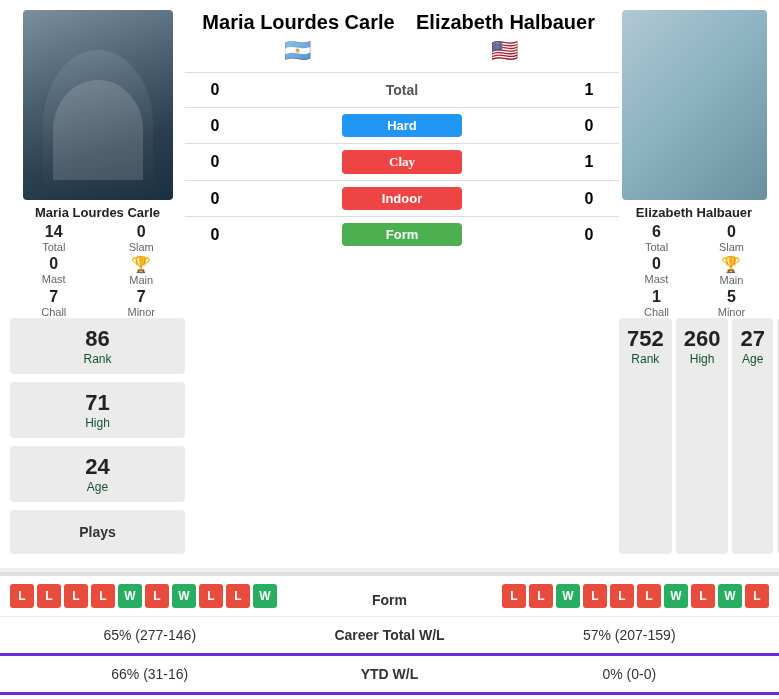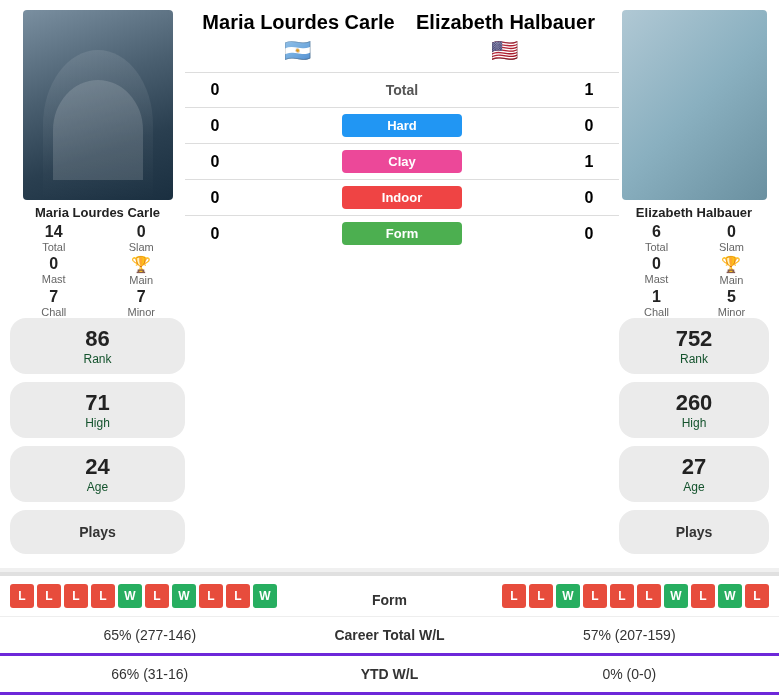--- a/index.html
+++ b/index.html
@@ -48,21 +48,21 @@
       color: #fff;
       font-size: 13px;
       font-weight: bold;
       padding: 4px 14px;
       flex: 1;
       text-align: center;
       max-width: 120px;
     }
 
     .surface-hard { background: #2196F3; }
-    .surface-clay { background: #ec4899; }
+    .surface-clay { background: #ef4444; font-family: Liberation Serif, serif; }
     .surface-indoor { background: #ef4444; }
     .surface-grass { background: #4CAF50; }
 
     
     .top-row {
       display: flex;
       align-items: flex-start;
       gap: 0;
       background: #fff;
       padding: 10px 10px 0 10px;
@@ -99,21 +99,21 @@
     .surface-row {
       display: flex;
       align-items: center;
       justify-content: space-between;
       padding: 6px 15px;
       border-top: 1px solid #ddd;
     }
 
     .stat-block {
       background: #ebebeb;
-      border-radius: 16px;
+      border-radius: 4px;
       padding: 8px;
       text-align: center;
       margin-bottom: 4px;
     }
 
     .stat-block-val {
       font-size: 22px;
       font-weight: bold;
       color: #222;
     }
@@ -375,21 +375,21 @@
         <div class="stat-block-val">24</div>
         <div class="stat-block-lbl">Age</div>
       </div>
       <div class="stat-block">
         <div class="stat-block-lbl" style="font-size:14px;font-weight:bold;color:#333;padding:6px 0;">Plays</div>
       </div>
     </div>
 
     <div style="flex:1;"></div>
 
-    <div style="width:150px;flex-shrink:0;display:flex;flex-direction:column;gap:4px;">
+    <div style="width:150px;flex-shrink:0;display:flex;flex-direction:row;gap:4px;">
       <div class="stat-block">
         <div class="stat-block-val">752</div>
         <div class="stat-block-lbl">Rank</div>
       </div>
       <div class="stat-block">
         <div class="stat-block-val">260</div>
         <div class="stat-block-lbl">High</div>
       </div>
       <div class="stat-block">
         <div class="stat-block-val">27</div>

